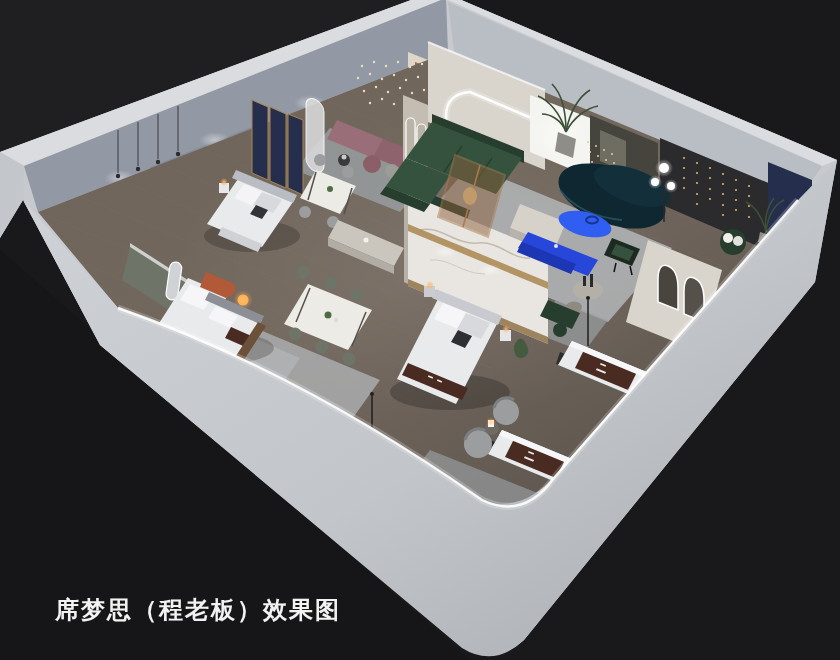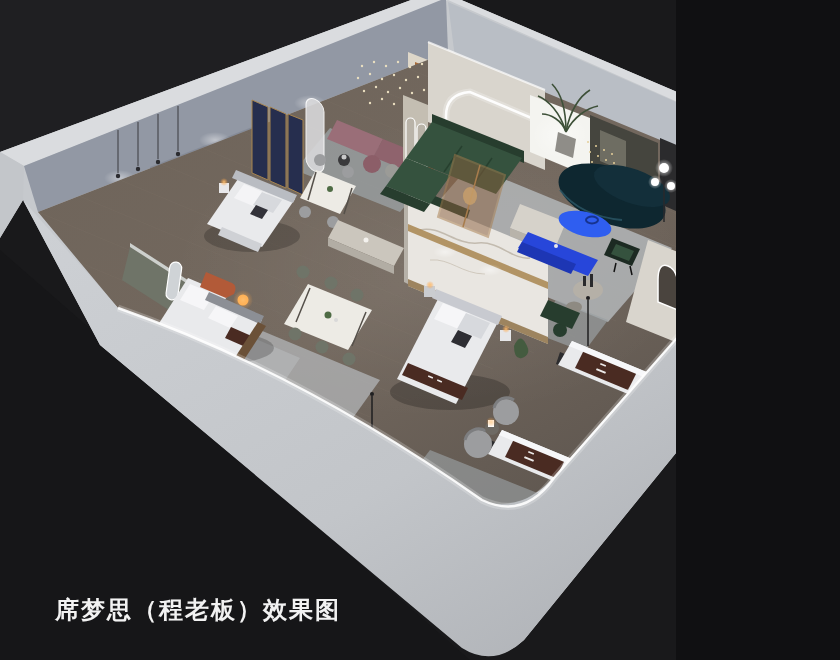--- a/index.html
+++ b/index.html
@@ -1,16 +1,16 @@
 <!DOCTYPE html>
 <html><head>
 <meta charset="utf-8">
 <style>
   html,body{margin:0;padding:0;background:#101012;}
-  #stage{position:relative;width:676px;height:660px;overflow:hidden;background:#bef264;
+  #stage{position:relative;width:840px;height:660px;overflow:hidden;background:#bef264;
          font-family:"DejaVu Sans","Liberation Sans",sans-serif;text-decoration:underline;}
   svg{display:block}
   .caption{font-family:"DejaVu Sans","Liberation Sans",sans-serif;font-weight:bold;letter-spacing:2px;}
 </style>
 </head>
 <body>
 
 <div id="stage">
 <svg width="840" height="660" viewBox="0 0 840 660">
   <defs>

